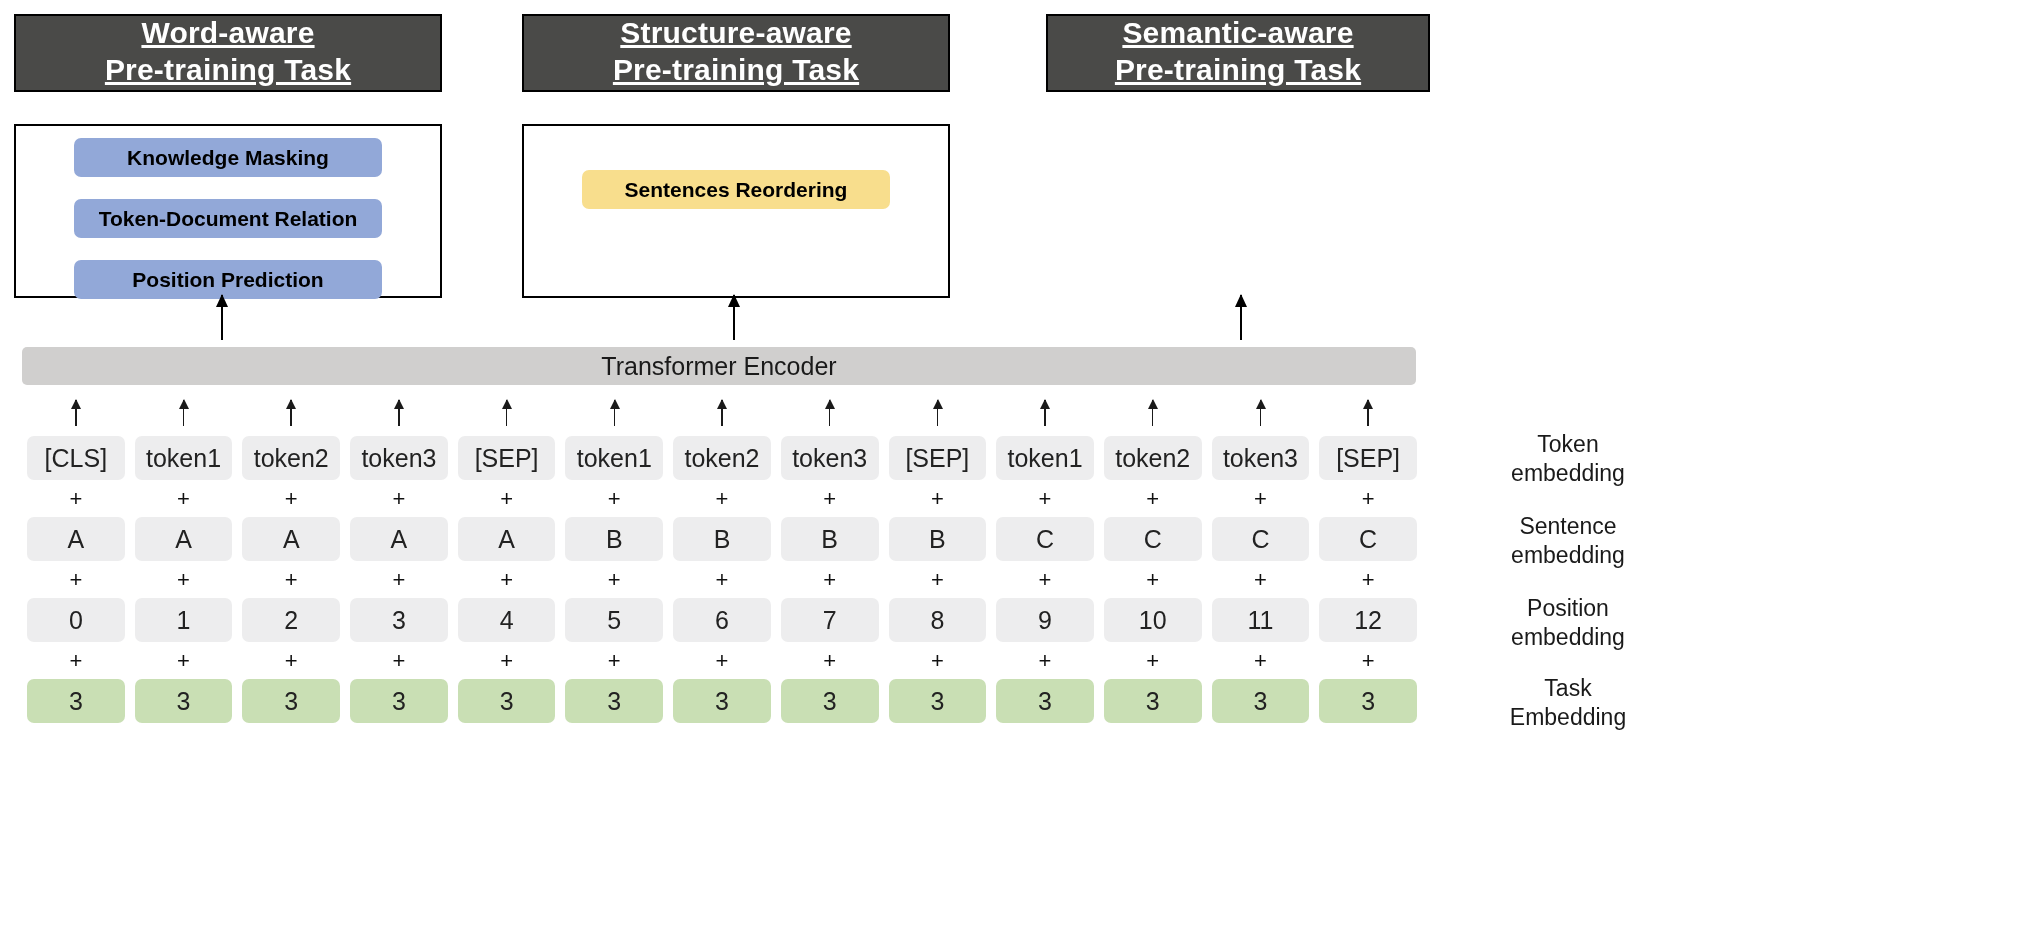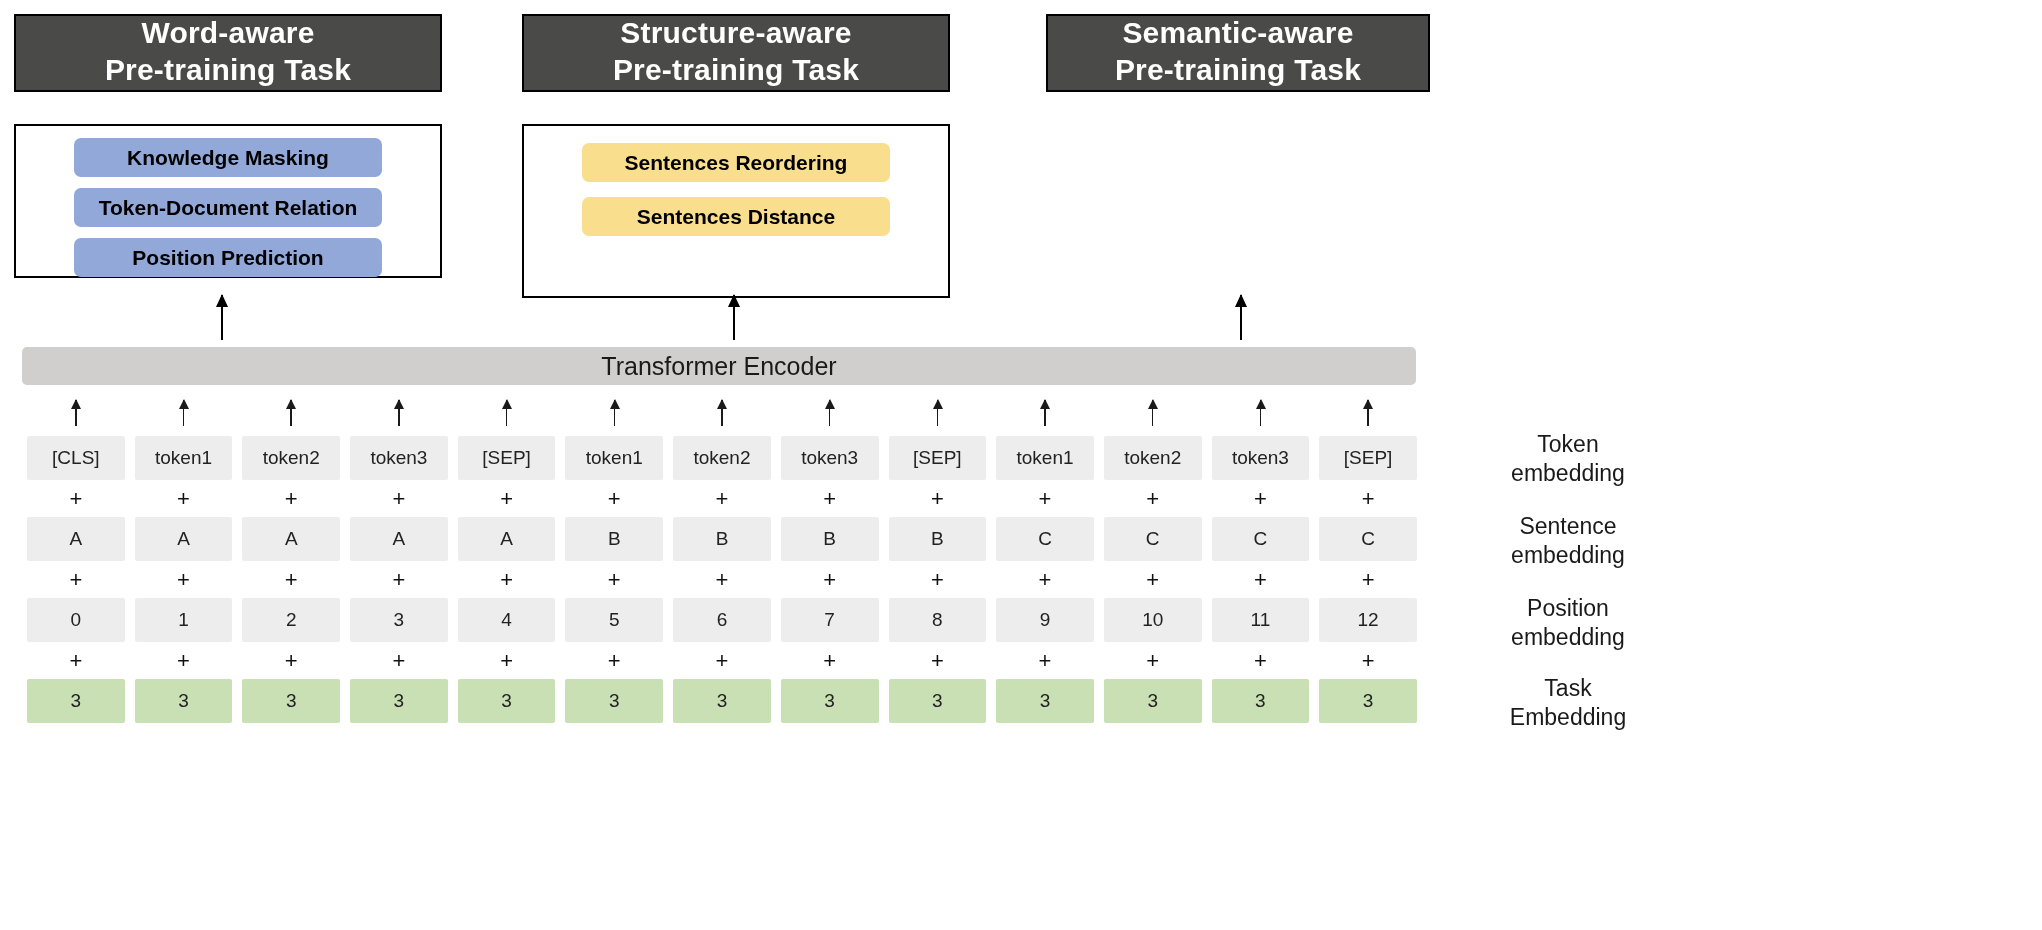--- a/index.html
+++ b/index.html
@@ -40,21 +40,21 @@
     line-height: 1.22;
     text-align: center;
     padding: 10px 4px 12px 4px;
     height: 78px;
     display: flex;
     flex-direction: column;
     justify-content: center;
     align-items: center;
     letter-spacing: 0.2px;
   }
-  .task-header span { display: block; }
+  .task-header span { display: block; text-decoration: underline; }
 
   .task-body {
     box-sizing: border-box;
     background: #ffffff;
     border: 2px solid #000000;
     margin-top: 32px;
     height: 174px;
     display: flex;
     flex-direction: column;
     justify-content: center;
@@ -73,21 +73,21 @@
     height: 39px;
     line-height: 39px;
     white-space: nowrap;
   }
 
   
   #col-word       { left: 14px;   width: 428px; }
   #col-structure  { left: 522px;  width: 428px; }
   #col-semantic   { left: 1046px; width: 384px; }
 
-  #col-word .task-body    { height: 154px; justify-content: space-between; padding-top: 12px; gap: 11px; }
+  #col-word .task-body    { height: 174px; justify-content: space-between; padding-top: 12px; gap: 22px; }
   #col-structure .task-body { height: 174px; justify-content: center; gap: 15px; padding-bottom: 52px;}
   #col-semantic .task-body  { height: 174px; justify-content: center; gap: 11px; padding-bottom: 36px;}
 
   #col-word .pill      { width: 308px; background: #92a8d8; }
   #col-structure .pill { width: 308px; background: #f8de8d; }
   #col-semantic .pill  { width: 308px; background: #efc4a6; }
 
   
   .up-arrow {
     position: absolute;
@@ -167,24 +167,24 @@
     border-right: 5px solid transparent;
     border-bottom: 10px solid #1a1a1a;
   }
 
   
   .row-boxes .cell { height: 48px; padding: 0 5px; }
   .box {
     box-sizing: border-box;
     width: 100%;
     height: 44px;
-    border-radius: 2px;
+    border-radius: 7px;
     background: #ededee;
     color: #222222;
-    font-size: 19px;
+    font-size: 25px;
     display: flex;
     align-items: center;
     justify-content: center;
   }
   .box.task { background: #c9dfb4; }
 
   
   .row-plus .cell {
     height: 33px;
     font-size: 22px;
@@ -231,21 +231,20 @@
     </div>
   </div>
 
   <div class="task-col" id="col-structure">
     <div class="task-header">
       <span>Structure-aware</span>
       <span>Pre-training Task</span>
     </div>
     <div class="task-body">
       <div class="pill">Sentences Reordering</div>
-      <div class="pill">Sentences Distance</div>
     </div>
   </div>
 
   <div class="task-col" id="col-semantic">
     <div class="task-header">
       <span>Semantic-aware</span>
       <span>Pre-training Task</span>
     </div>
   </div>
 

